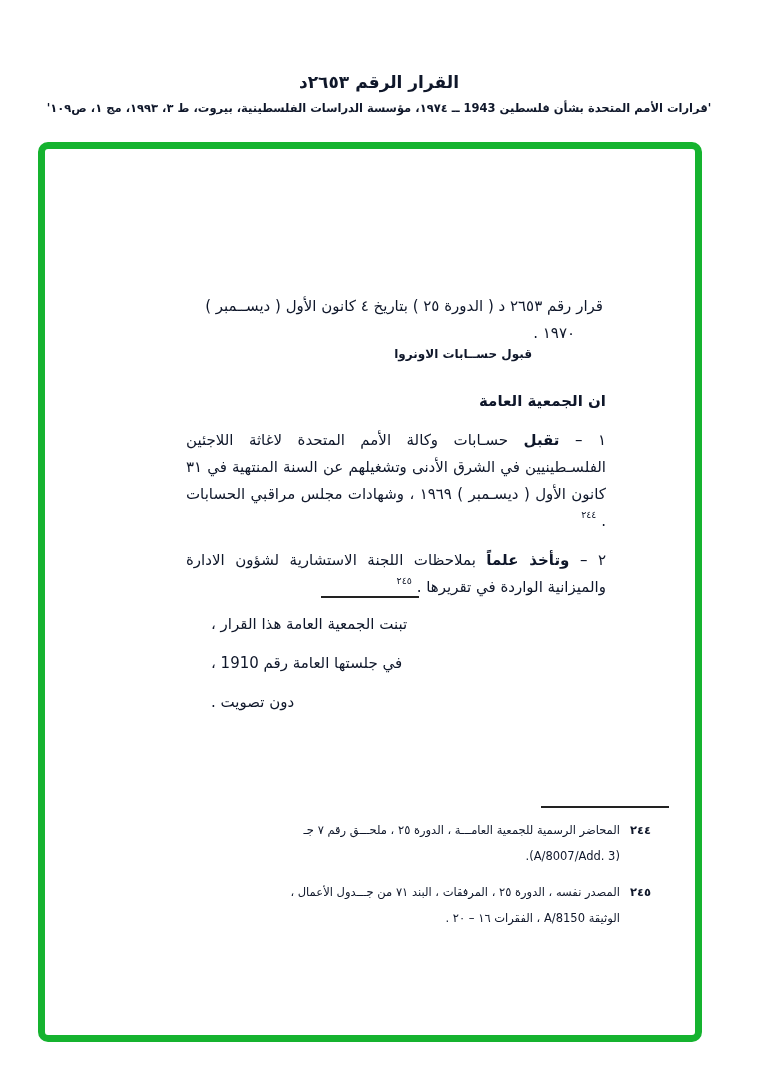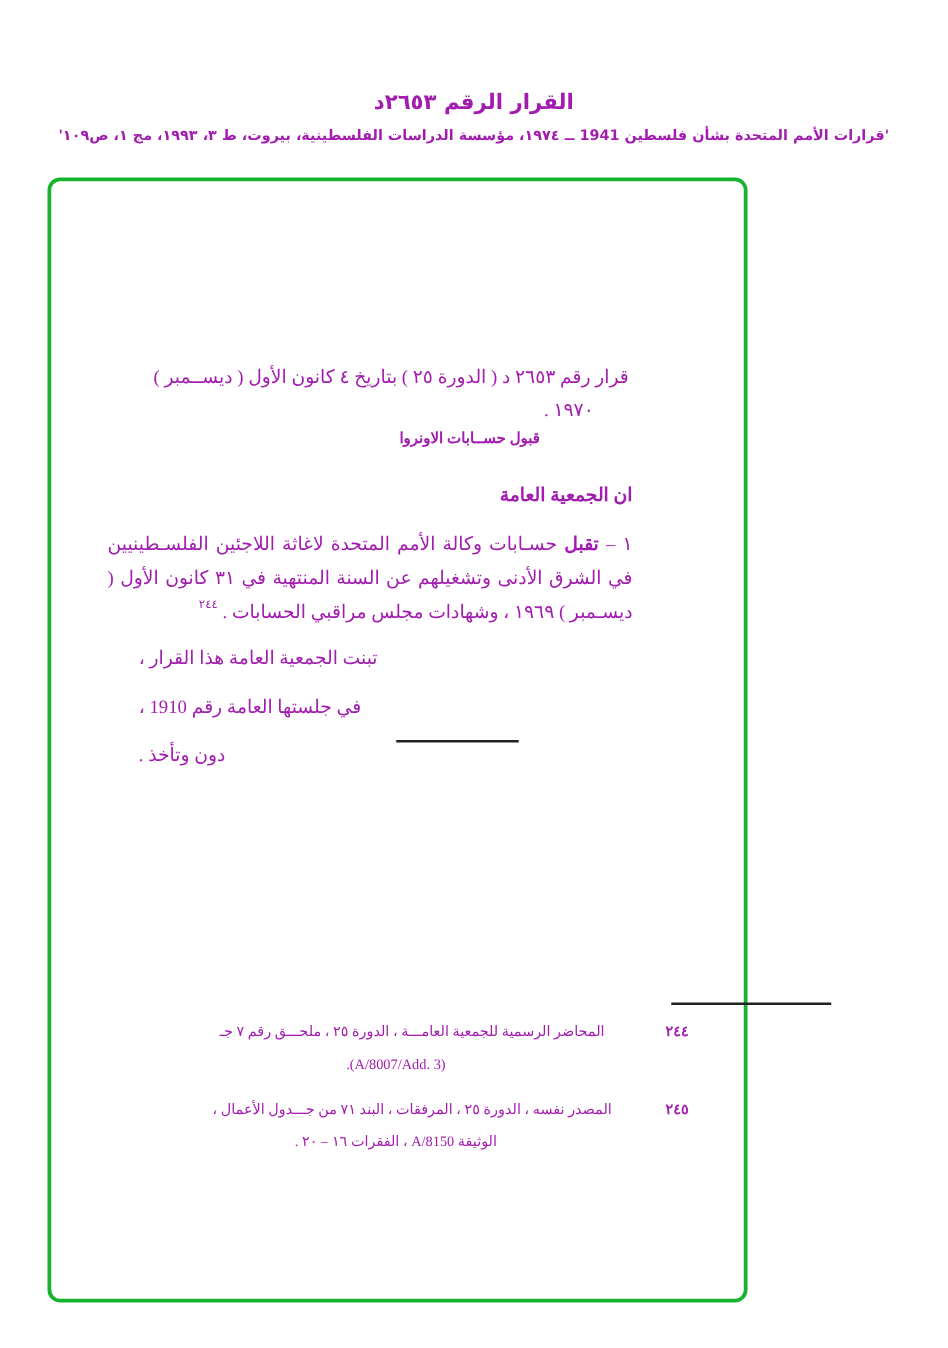--- a/index.html
+++ b/index.html
@@ -30,25 +30,24 @@
     top: 101px; left: 0; right: 0;
     text-align: center;
     font-size: 11.5px;
     font-weight: bold;
   }
 
   
   .frame {
     position: absolute;
     left: 38px; top: 142px;
-    width: 560px; height: 900px;
-    border: 3px solid #fca5a5;
+    width: 664px; height: 900px;
+    border: 7px solid #fca5a5;
     border-radius: 10px;
     background: #ffffff;
-    font-family: Liberation Serif, serif;
   }
 
   
   .res-heading {
     position: absolute;
     top: 144px; right: 92px; left: 30px;
     text-align: right;
     font-size: 15px;
     line-height: 27px;
   }
@@ -105,53 +104,54 @@
   
   .footnotes {
     position: absolute;
     top: 668px; right: 44px;
     width: 414px;
     font-size: 11.5px;
     line-height: 26px;
   }
   .fn { display: flex; gap: 10px; margin-bottom: 10px; }
   .fn-num { flex: none; font-weight: bold; }
-  .fn-body { flex: 1; text-align: center; }
+  .fn-body { flex: 1; text-align: right; }
   .fn-l1 { display: block; }
-  .fn-l2 { display: block; margin-right: 26px; }
+  .fn-l2 { display: block; }
 </style>
 </head>
 <body>
 
-<div class="page" style="color: #a21caf;">
+<div class="page" style="color: #0f172a;">
 
   <h1 class="doc-title">القرار الرقم ٢٦٥٣د</h1>
 
-  <div class="doc-source">'قرارات الأمم المتحدة بشأن فلسطين 1941 ــ ١٩٧٤، مؤسسة الدراسات الفلسطينية، بيروت، ط ٣، ١٩٩٣، مج ١، ص١٠٩'</div>
+  <div class="doc-source">'قرارات الأمم المتحدة بشأن فلسطين 1943 ــ ١٩٧٤، مؤسسة الدراسات الفلسطينية، بيروت، ط ٣، ١٩٩٣، مج ١، ص١٠٩'</div>
 
   <div class="frame" style="border-color: rgb(21, 179, 47);">
 
     <div class="res-heading">
       <span class="l1">قرار رقم ٢٦٥٣ د ( الدورة ٢٥ ) بتاريخ ٤ كانون الأول ( ديســمبر )</span>
       <span class="l2">١٩٧٠ .</span>
     </div>
 
     <div class="res-subtitle">قبول حســابات الاونروا</div>
 
     <div class="res-body">
 
       <p class="preamble">ان الجمعية العامة</p>
 
       <p class="op"><span>١ –</span> <span class="b">تقبل</span> <span>حسـابات وكالة الأمم المتحدة لاغاثة اللاجئين الفلسـطينيين في الشرق الأدنى وتشغيلهم عن السنة المنتهية في ٣١ كانون الأول ( ديسـمبر ) ١٩٦٩ ، وشهادات مجلس مراقبي الحسابات .</span> <sup>٢٤٤</sup></p>
 
+      <p class="op"><span>٢ –</span> <span class="b">وتأخذ علماً</span> <span>بملاحظات اللجنة الاستشارية لشؤون الادارة والميزانية الواردة في تقريرها .</span> <sup>٢٤٥</sup></p>
 
       <div class="closing">
         <p>تبنت الجمعية العامة هذا القرار ،</p>
         <p>في جلستها العامة رقم 1910 ،</p>
-        <p>دون وتأخذ .</p>
+        <p>دون تصويت .</p>
       </div>
     </div>
 
     <div class="end-rule" style="background: rgb(34, 34, 34);"></div>
 
     <div class="fn-rule" style="background: rgb(34, 34, 34);"></div>
 
     <div class="footnotes">
 
       <div class="fn">

